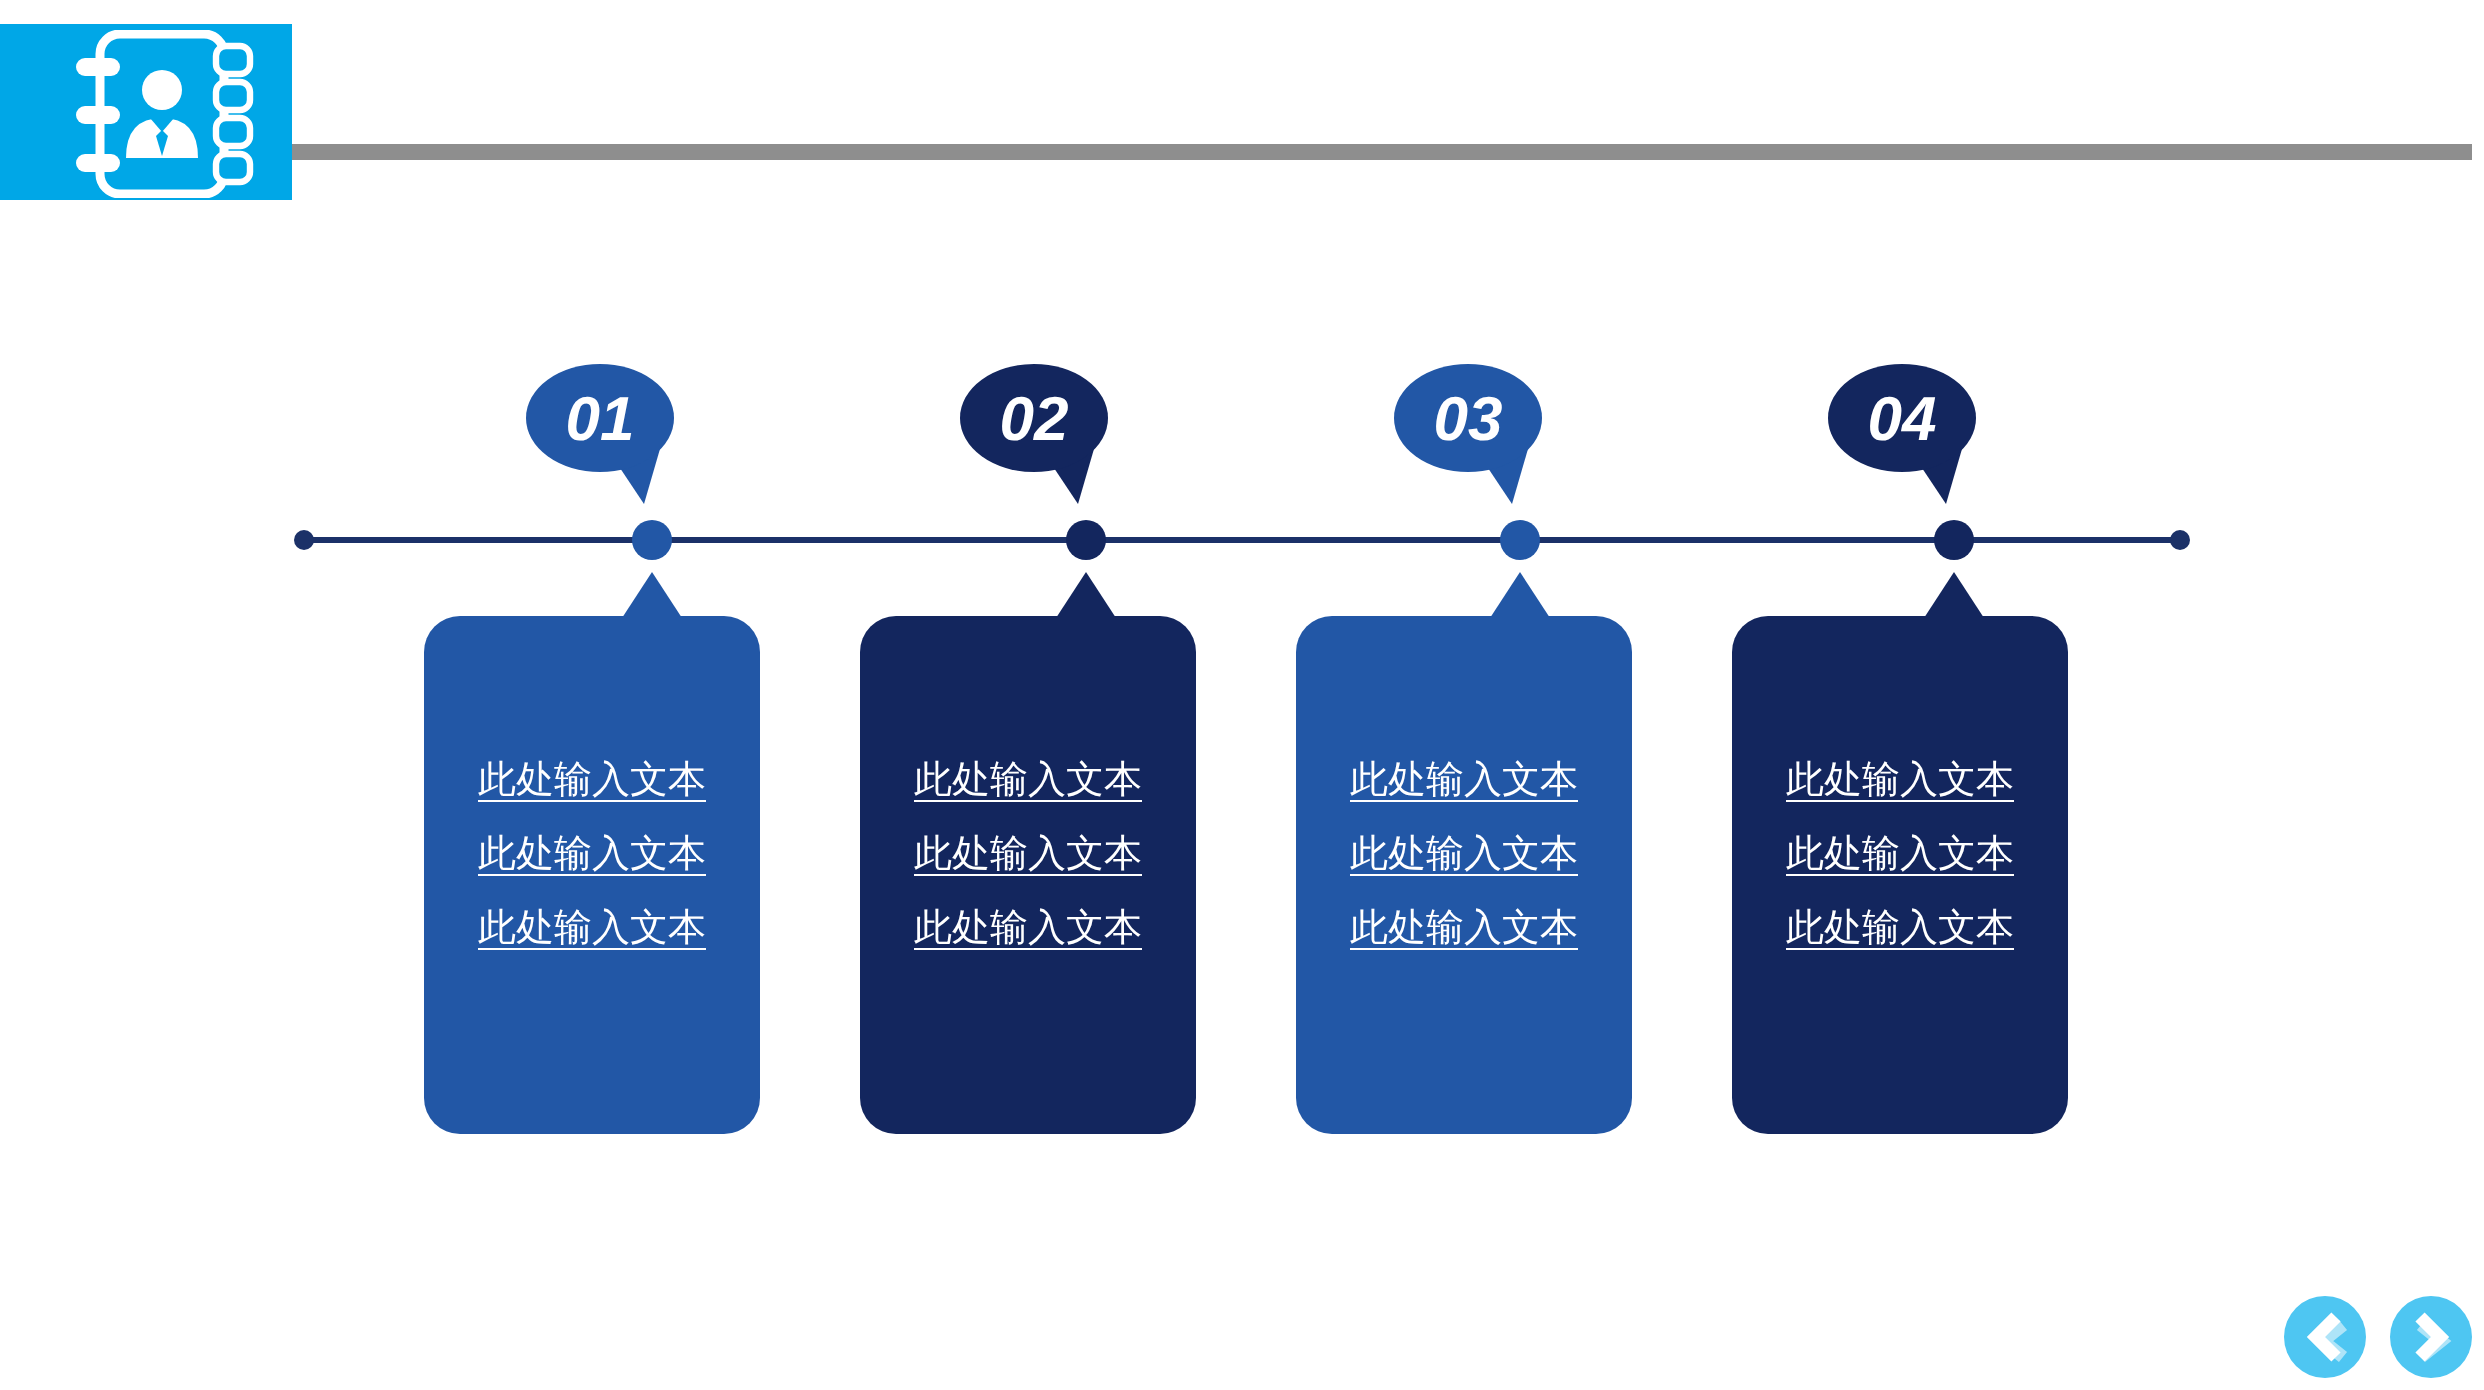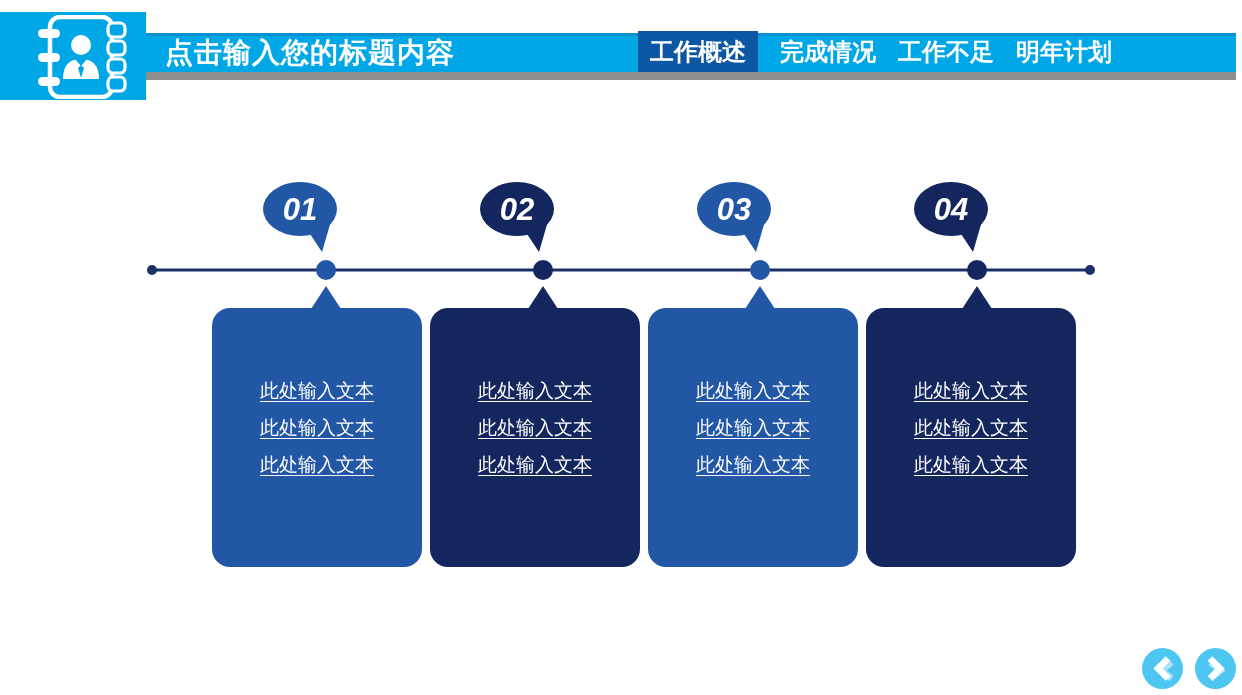--- a/index.html
+++ b/index.html
@@ -38,21 +38,21 @@
   }
   .tab.active{background:var(--tab-blue);padding:0 12px;}
   .bar-shadow{
     position:absolute;left:146px;top:72px;width:1090px;height:8px;background:var(--shadow-gray);
   }
   
   .tl-svg{position:absolute;left:140px;top:178px;}
   .tl-svg text{font-family:"Liberation Sans","DejaVu Sans",sans-serif;}
   
   .card{
-    position:absolute;top:308px;width:210px;height:259px;border-radius:18px;
+    position:absolute;top:308px;width:168px;height:259px;border-radius:18px;
   }
   .card-tri{
     position:absolute;top:-22px;width:0;height:0;
     border-left:15px solid transparent;border-right:15px solid transparent;
     border-bottom:23px solid #000;
   }
   .card-text{margin-top:64px;text-align:center;color:#fff;font-size:19px;line-height:37px;}
   .card-line{
     text-decoration:underline;
     text-decoration-thickness:1px;
@@ -80,29 +80,20 @@
       <rect x="0" y="14" width="22" height="9" rx="4.5" fill="#fff"></rect>
       <rect x="0" y="38" width="22" height="9" rx="4.5" fill="#fff"></rect>
       <rect x="0" y="62" width="22" height="9" rx="4.5" fill="#fff"></rect>
       <circle cx="43" cy="30" r="10" fill="#fff"></circle>
       <path d="M25 64 Q25 44 43 44 Q61 44 61 64 Z" fill="#fff"></path>
       <polygon points="37,44 49,44 43,51" fill="#00A7E7"></polygon>
       <polygon points="43,50 40,53 43,63 46,53" fill="#00A7E7"></polygon>
     </svg>
   </div>
 
-  <div class="title-bar">
-    <div class="title">点击输入您的标题内容</div>
-    <div class="tabs" id="tabs">
-        <div class="tab active">工作概述</div>
-        <div class="tab">完成情况</div>
-        <div class="tab">工作不足</div>
-        <div class="tab">明年计划</div>
-      </div>
-  </div>
   <div class="bar-shadow"></div>
 
   <svg class="tl-svg" id="tl" width="962" height="118" viewBox="0 0 962 118">
       <line x1="12" y1="92" x2="950" y2="92" stroke="#1B3168" stroke-width="3"></line>
       <circle cx="12" cy="92" r="5" fill="#1B3168"></circle>
       <circle cx="950" cy="92" r="5" fill="#1B3168"></circle>
       <g>
         <path d="M166 50 L191 43 L182 74 Z" fill="#2257A6"></path>
         <ellipse cx="160" cy="31" rx="37" ry="27" fill="#2257A6"></ellipse>
         <text x="160" y="42" fill="#fff" text-anchor="middle" font-size="31" font-style="italic" font-weight="bold">01</text>

